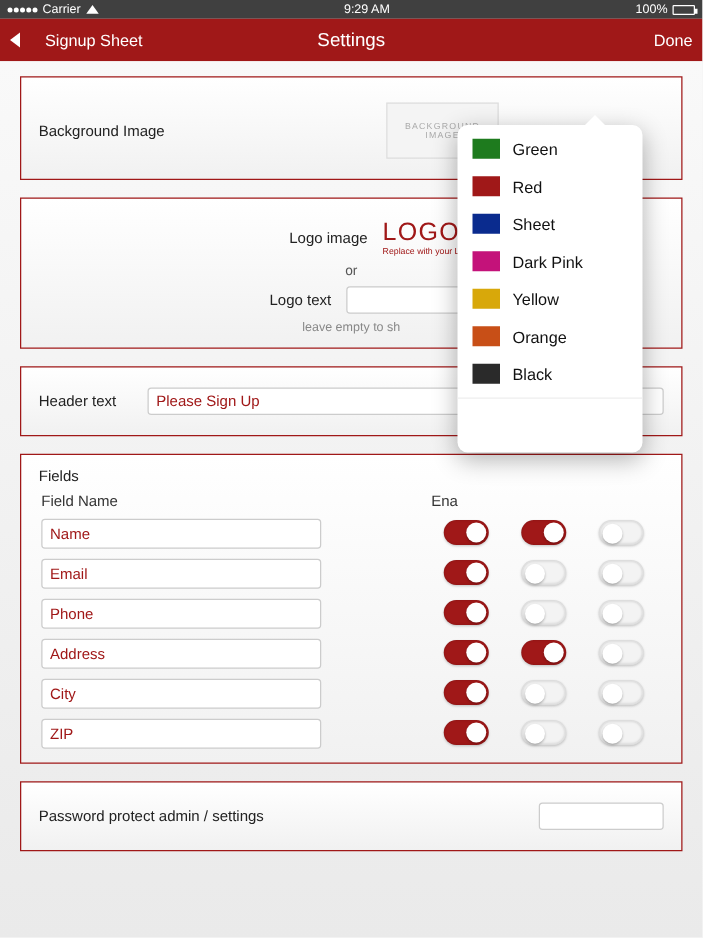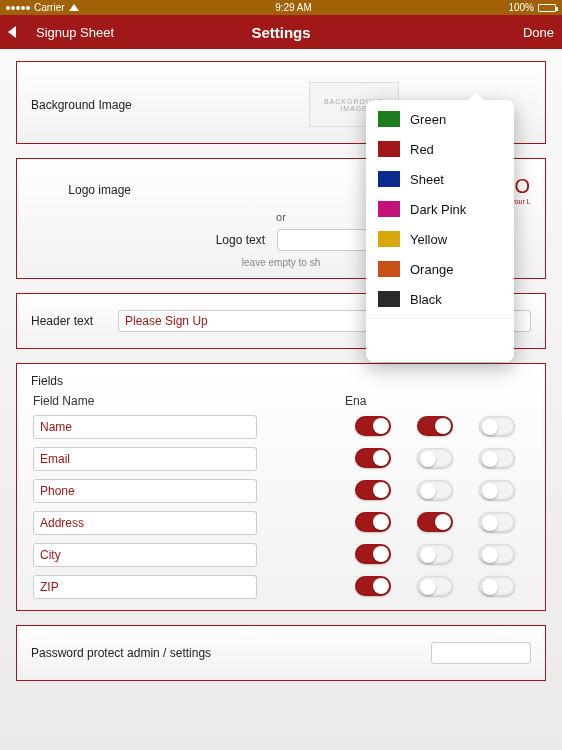--- a/index.html
+++ b/index.html
@@ -6,21 +6,21 @@
   body {
     width: 562px;
     height: 750px;
     font-family: -apple-system, Helvetica, Arial, sans-serif;
     background: #f5f5f5;
     overflow: hidden;
     position: relative;
   }
   .status-bar {
     height: 15px;
-    background: #a16207;
+    background: #404040;
     color: #fff;
     font-size: 10px;
     display: flex;
     align-items: center;
     justify-content: space-between;
     padding: 0 6px;
   }
   .status-left, .status-right { display: flex; align-items: center; gap: 4px; }
   .status-dots { display: flex; gap: 1px; }
   .dot { width: 4px; height: 4px; border-radius: 50%; background: #fff; }
@@ -34,21 +34,21 @@
     background: #a01818;
     color: #fff;
     display: flex;
     align-items: center;
     justify-content: space-between;
     padding: 0 8px;
     font-size: 13px;
   }
   .nav-back { display: flex; align-items: center; gap: 20px; }
   .chev-left { width:0;height:0;border-top:6px solid transparent;border-bottom:6px solid transparent;border-right:8px solid #fff; }
-  .nav-title { font-weight: 700; font-size: 15px; position:absolute; left:50%; transform:translateX(-50%); }
+  .nav-title { font-weight: 400; font-size: 15px; position:absolute; left:50%; transform:translateX(-50%); }
   
   .content {
     padding: 12px 16px;
     background: linear-gradient(180deg,#f9f9f9,#eaeaea);
     height: calc(100% - 49px);
     overflow: hidden;
   }
   .panel {
     border: 1px solid #a01818;
     background: linear-gradient(180deg,#fff,#f1f1f1);
@@ -135,21 +135,21 @@
       <span class="lbl" style="flex:1">Background Image</span>
       <div class="bg-thumb">
         <span>BACKGROUND</span>
         <span>IMAGE</span>
       </div>
       <span style="width:120px"></span>
     </div>
   </div>
 
   <div class="panel">
-    <div class="row" style="justify-content:space-between">
+    <div class="row" style="justify-content:center">
       <span class="lbl" style="text-align:right">Logo image</span>
       <div style="text-align:left">
         <div class="logo-thumb">LOGO</div>
         <div class="logo-sub">Replace with your L</div>
       </div>
     </div>
     <div style="text-align:center;font-size:11px;color:#555;margin:4px 0">or</div>
     <div class="row" style="justify-content:center">
       <span class="lbl" style="text-align:right">Logo text</span>
       <input class="text-input" style="width: 120px;">

